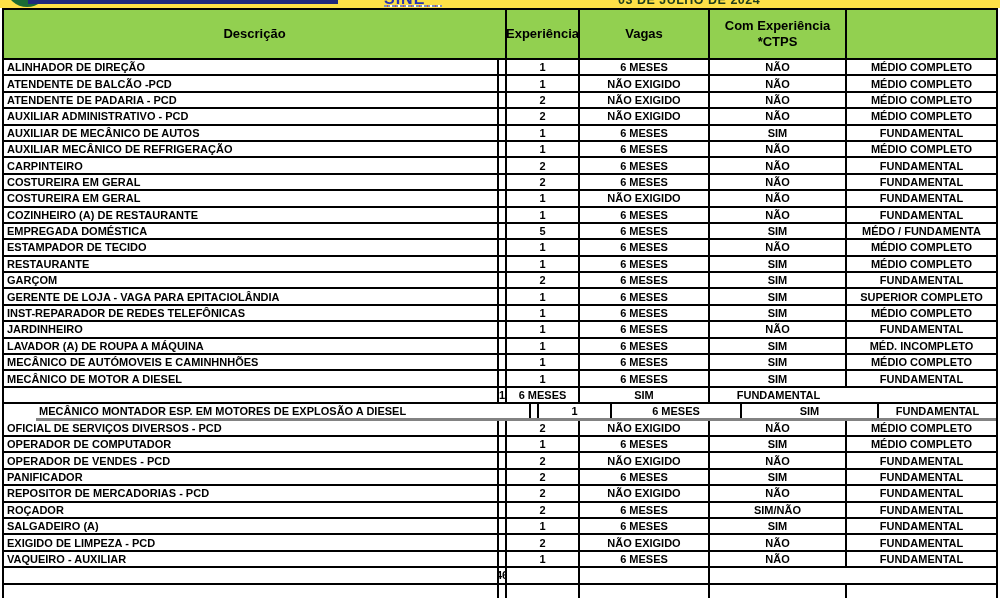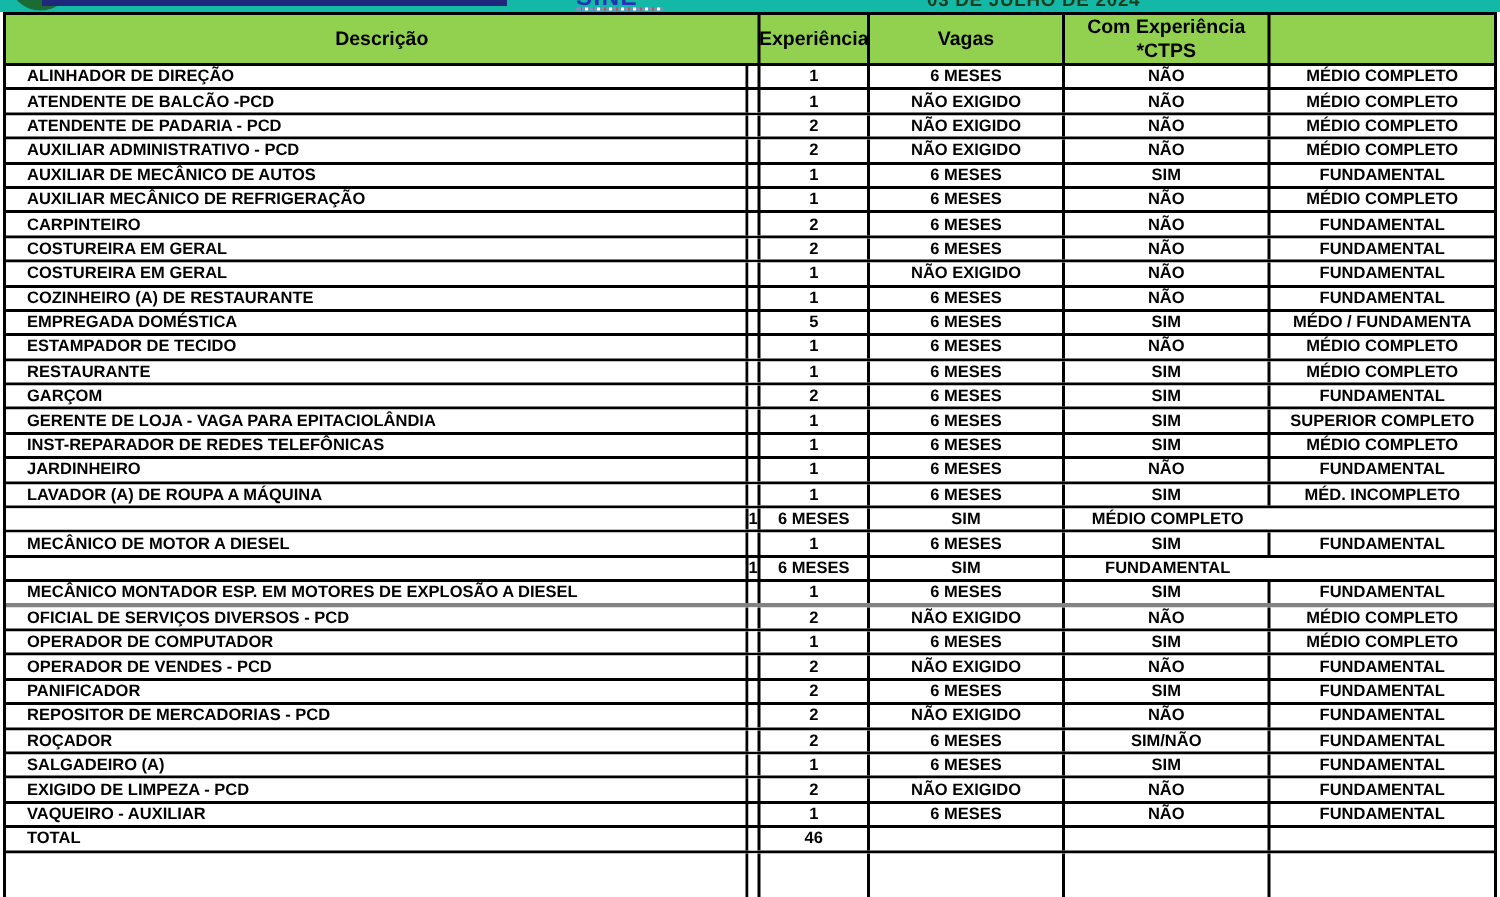--- a/index.html
+++ b/index.html
@@ -1,50 +1,50 @@
 <!DOCTYPE html>
 <html><head>
 <meta charset="utf-8">
 <style>
   * { margin:0; padding:0; box-sizing:border-box; }
   html,body { width:1000px; height:598px; background:#fff; overflow:hidden;
               font-family:"Liberation Sans", sans-serif; }
 
   
-  .masthead { position:relative; height:8px; width:100%; overflow:hidden; background:#14b8a6; }
+  .masthead { position:relative; height:8px; width:100%; overflow:hidden; background:#fde047; }
   .logo-circle { position:absolute; left:7px; top:-29px; width:40px; height:36px;
                  border-radius:50%; background:#1a6b34; }
   .navy-bar { position:absolute; left:28px; top:0; width:310px; height:4px; background:#20287c; }
   .sine-wordmark { position:absolute; left:384px; top:-10px; font-size:16px; font-weight:bold;
                    color:#2733b4; letter-spacing:1px; }
   .sine-smallprint { position:absolute; left:384px; top:5px; width:58px; height:2px;
                      background:repeating-linear-gradient(90deg,#7d8fc0 0 3px,#c05050 3px 4px,#7d8fc0 4px 6px,#fff 6px 8px); }
   .date-line { position:absolute; left:618px; top:-7px; width:230px; font-size:12.5px;
                font-weight:bold; color:#1d3d1d; letter-spacing:.5px; white-space:nowrap; }
 
   
   .sheet { position:absolute; top:8px; left:2px; right:2px; bottom:0;
            border:2px solid #000; border-bottom:none; display:flex; flex-direction:column; }
 
   .thead { display:grid; grid-template-columns:503px 73px 130px 137px 1fr;
-           height:34px; background:#92D050; border-bottom:2px solid #000; }
+           height:50px; background:#92D050; border-bottom:2px solid #000; }
   .thead .hcell { border-right:2px solid #000; display:flex; align-items:center;
                   justify-content:center; text-align:center; font-weight:bold;
                   font-size:13px; color:#000; white-space:pre-line; line-height:1.25; }
   .thead .hcell.last { border-right:none; }
 
   .rows { display:flex; flex-direction:column; flex:1; }
   .row { display:grid; grid-template-columns:495px 8px 73px 130px 137px 1fr;
          height:16.4px; border-bottom:2px solid #000; background:#fff; }
-  .rows-generated .row:nth-child(22) { border-bottom:3px solid #828282; }
+  .rows-generated .row:nth-child(22) { border-bottom:3px solid #828282;margin-left:32px; }
   .row.partial { flex:1; height:auto; border-bottom:none; }
   .cell { border-right:2px solid #000; display:flex; align-items:center;
           justify-content:center; font-weight:bold; font-size:11px; color:#000;
           white-space:nowrap; overflow:hidden; }
-  .cell.desc { justify-content:flex-start; padding-left:14px; letter-spacing:0; }
+  .cell.desc { justify-content:flex-start; padding-left:3px; letter-spacing:0; }
   .cell.gap  { background:#fff; }
   .cell.last { border-right:none;text-align:right; }
 </style>
 </head>
 <body>
 
 <div class="masthead">
   <div class="logo-circle"></div>
   <div class="navy-bar"></div>
   <div class="sine-wordmark">SINE</div>
@@ -203,20 +203,21 @@
         </div>
         <div class="row">
           <div class="cell desc">LAVADOR (A) DE ROUPA A  MÁQUINA</div>
           <div class="cell gap"></div>
           <div class="cell">1</div>
           <div class="cell">6 MESES</div>
           <div class="cell">SIM</div>
           <div class="cell last">MÉD. INCOMPLETO</div>
         </div>
         <div class="row">
+          <div class="cell desc">MECÂNICO DE AUTÓMOVEIS E CAMINHNHÕES</div>
           <div class="cell gap"></div>
           <div class="cell">1</div>
           <div class="cell">6 MESES</div>
           <div class="cell">SIM</div>
           <div class="cell last">MÉDIO COMPLETO</div>
         </div>
         <div class="row">
           <div class="cell desc">MECÂNICO DE MOTOR A DIESEL</div>
           <div class="cell gap"></div>
           <div class="cell">1</div>
@@ -307,21 +308,20 @@
           <div class="cell desc">VAQUEIRO - AUXILIAR</div>
           <div class="cell gap"></div>
           <div class="cell">1</div>
           <div class="cell">6 MESES</div>
           <div class="cell">NÃO</div>
           <div class="cell last">FUNDAMENTAL</div>
         </div>
       </div>
 
     <div class="row">
-      <div class="cell desc">TOTAL</div>
       <div class="cell gap"></div>
       <div class="cell">46</div>
       <div class="cell"></div>
       <div class="cell"></div>
       <div class="cell last"></div>
     </div>
 
     <div class="row partial">
       <div class="cell desc"></div>
       <div class="cell gap"></div>

